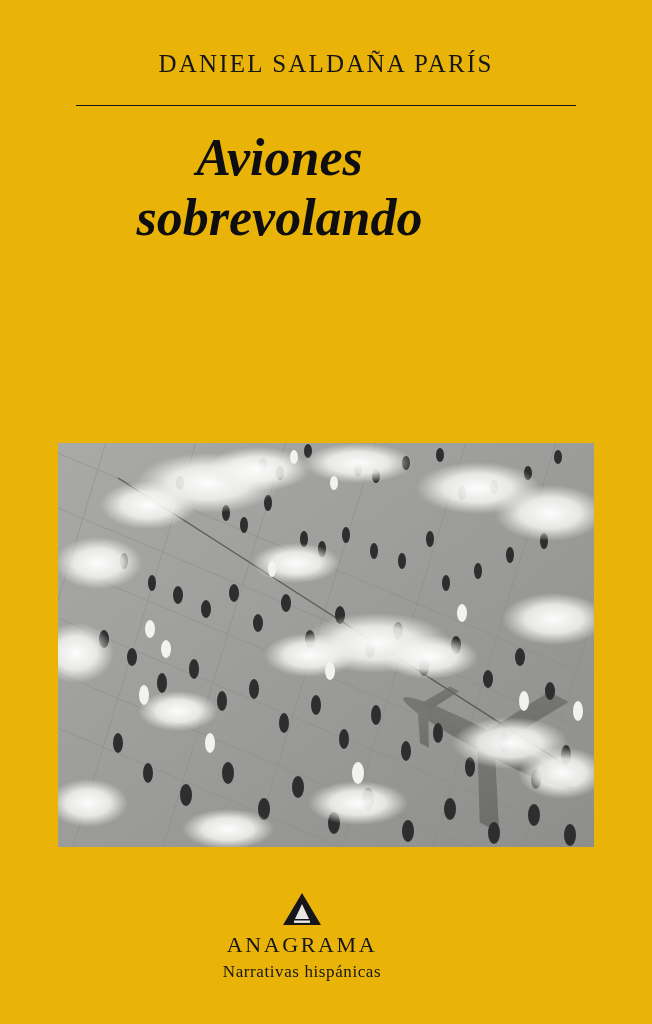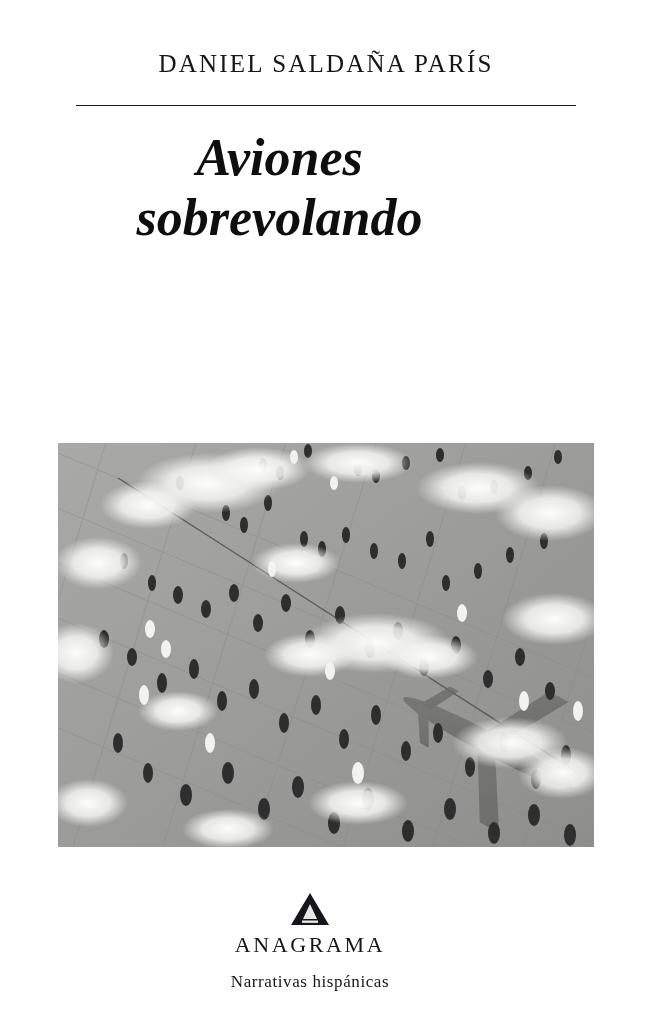--- a/index.html
+++ b/index.html
@@ -10,21 +10,21 @@
     width: 652px;
     height: 1024px;
     background: #e9e7e2;
     font-family: "Liberation Serif", serif;
     overflow: hidden;
   }
   .cover {
     position: relative;
     width: 652px;
     height: 1024px;
-    background: #ffffff;
+    background: #eab308;
     box-sizing: border-box;
   }
   .author {
     position: absolute;
     top: 50px;
     left: 0;
     width: 652px;
     text-align: center;
     font-family: "Liberation Serif", serif;
     font-size: 25px;
@@ -67,21 +67,21 @@
     overflow: hidden;
     background: #9a9a9a;
   }
   .photo svg {
     display: block;
     width: 536px;
     height: 404px;
   }
   .publisher {
     position: absolute;
-    left: 12px;
+    left: 4px;
     top: 892px;
     width: 596px;
     text-align: center;
   }
   .logo {
     display: block;
     margin: 0 auto 6px auto;
     width: 40px;
     height: 34px;
   }
@@ -91,21 +91,21 @@
     letter-spacing: 2.6px;
     color: #16161a;
     line-height: 26px;
   }
   .collection {
     font-family: "Liberation Serif", serif;
     font-size: 17px;
     letter-spacing: 0.6px;
     color: #16161a;
     line-height: 24px;
-    margin-top: 12px;
+    margin-top: 2px;
   }
 </style>
 </head>
 <body>
 
 <div class="cover">
 
   <div class="author">DANIEL SALDAÑA PARÍS</div>
 
   <div class="rule"></div>

